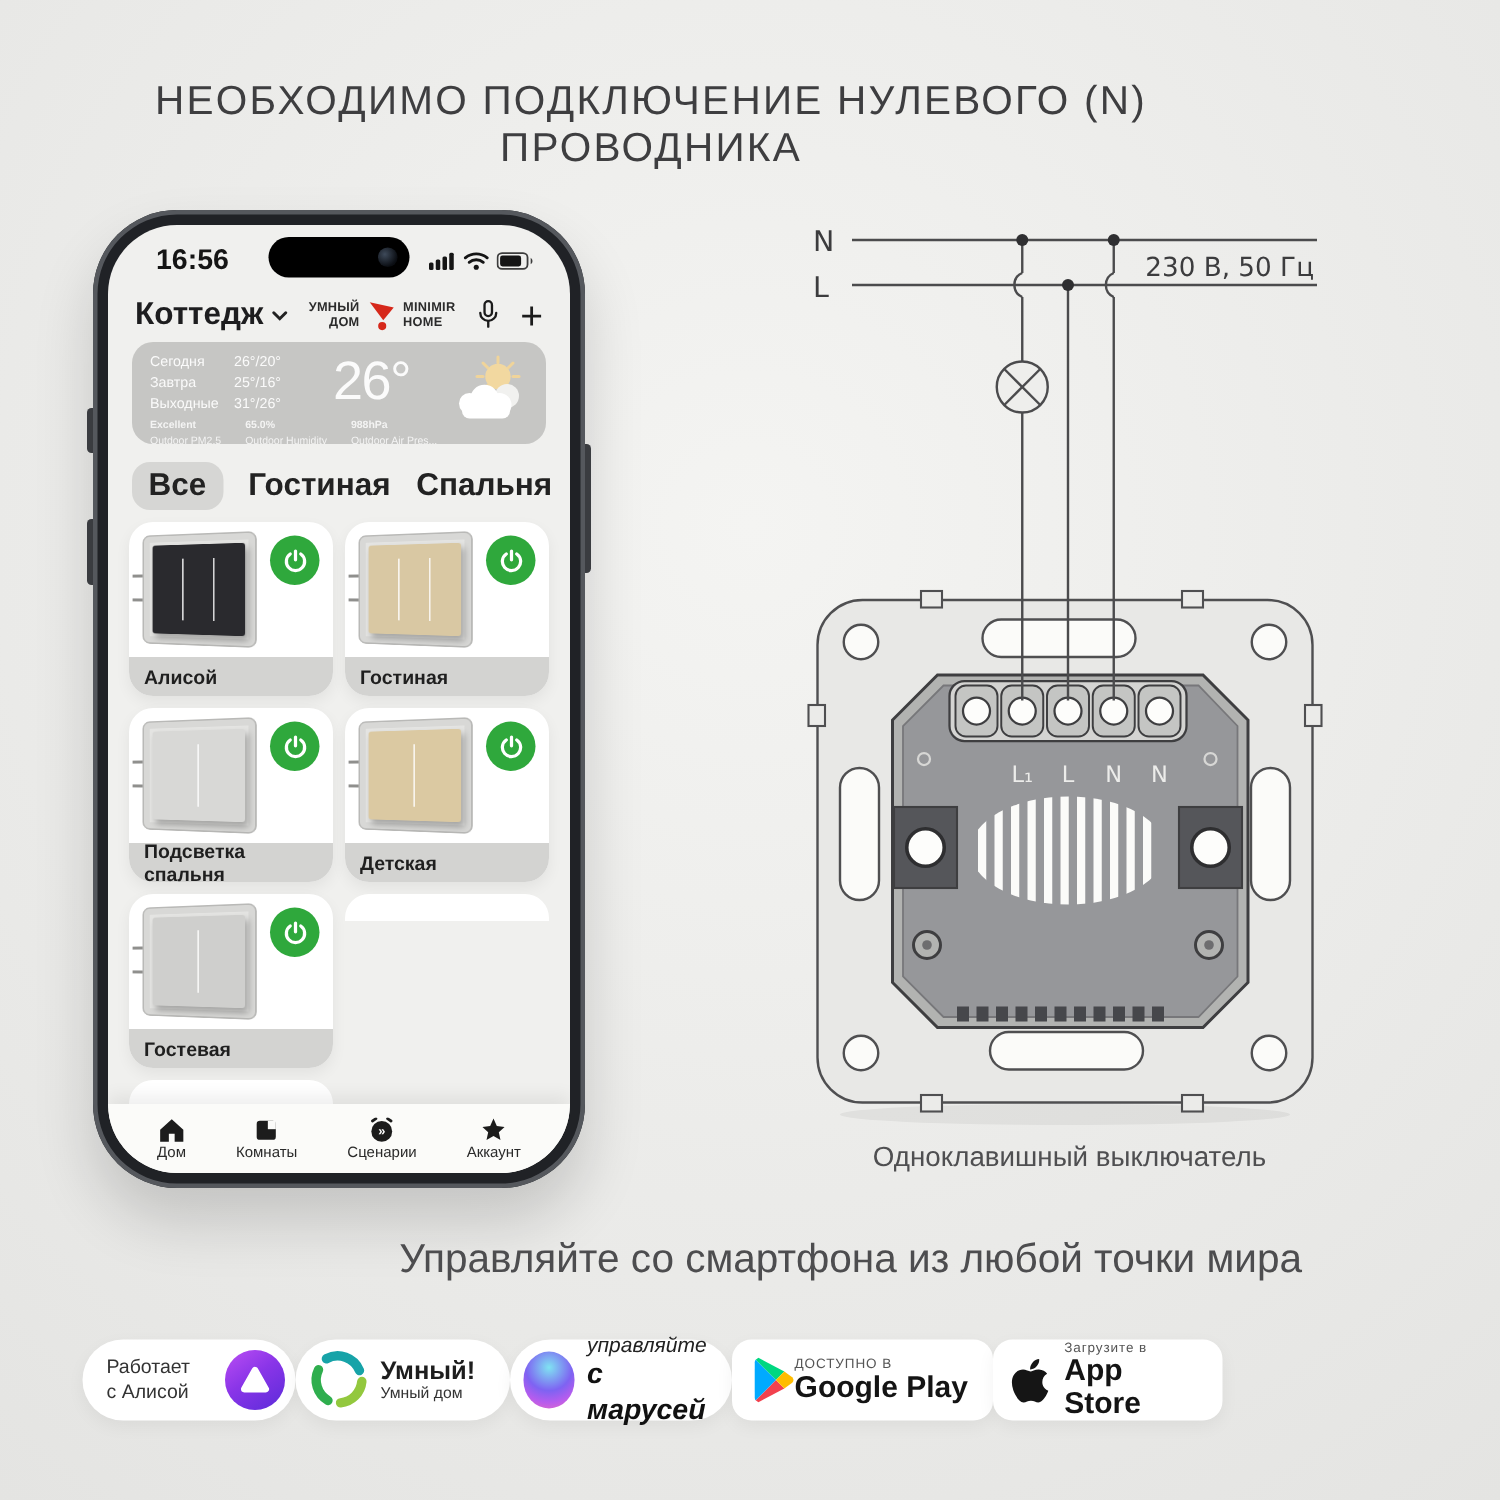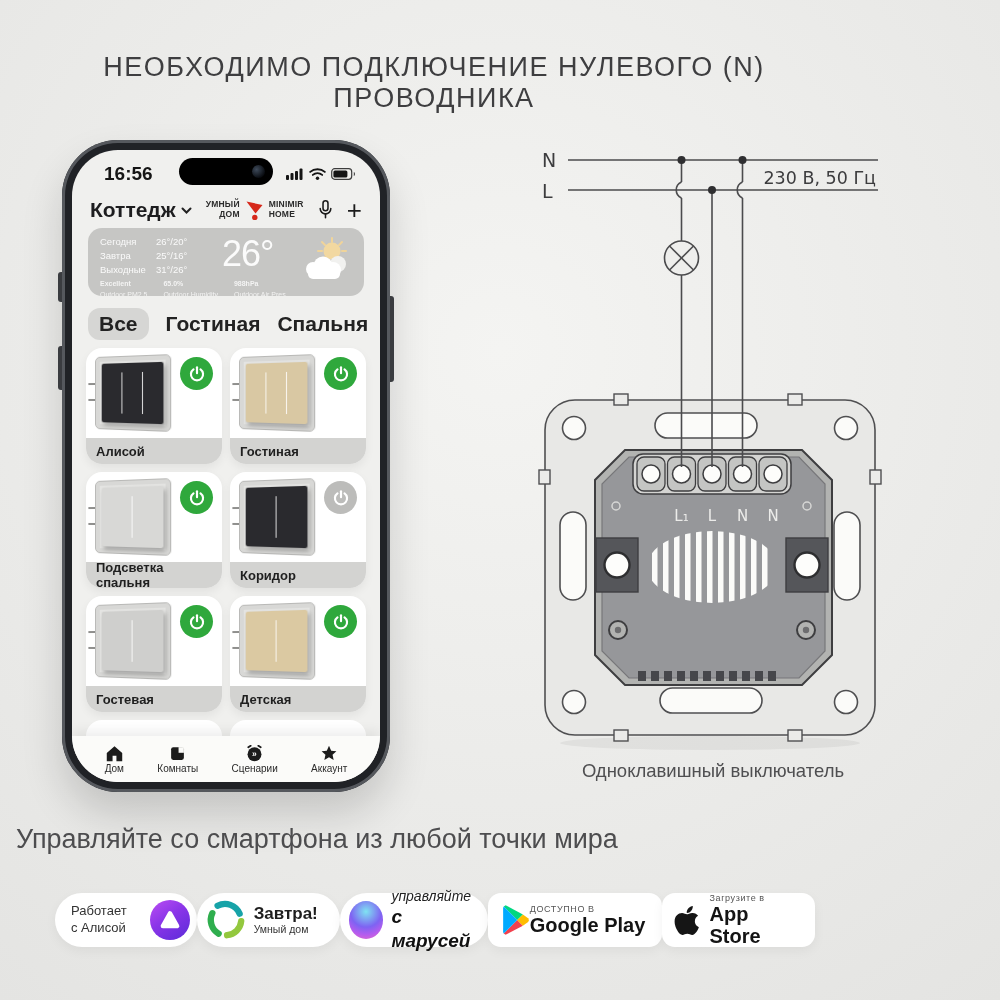--- a/index.html
+++ b/index.html
@@ -12,21 +12,21 @@
   .stage { position:relative; width:868px; height:1000px; }
 
   
   .main-title {
     position:absolute; top:52px; left:0; width:100%;
     text-align:center; font-size:27px; font-weight:500;
     letter-spacing:1.5px; color:#3e3e40;
   }
   .subtitle {
     position:absolute; top:824px; left:0; width:100%;
-    text-align:left; font-size:27px; font-weight:400; color:#4d4d4f;padding-left:16px;
+    text-align:right; font-size:27px; font-weight:400; color:#4d4d4f;padding-left:16px;
   }
 
   
   .phone {
     position:absolute; left:62px; top:140px; width:328px; height:652px;
     background:#202226; border-radius:56px; padding:10px;
     box-shadow: inset 0 0 0 3px #55585d, 0 22px 40px rgba(0,0,0,.16);
   }
   .side-key { position:absolute; background:#3a3c40; }
   .key-l1 { left:-4px; top:132px; width:4px; height:30px; border-radius:3px 0 0 3px; }
@@ -349,75 +349,57 @@
           </div>
           <div class="pwr" style="background: rgb(47, 168, 60);">
             <svg width="20" height="20" viewBox="0 0 24 24">
                 <path d="M12 4 v7" stroke="#fff" stroke-width="2.6" stroke-linecap="round"></path>
                 <path d="M7.8 6.4 a7.3 7.3 0 1 0 8.4 0" fill="none" stroke="#fff" stroke-width="2.6" stroke-linecap="round"></path>
               </svg>
           </div>
           <div class="card-label">Подсветка спальня</div>
         </div>
 
+
         <div class="card">
           <div class="sw g1">
             <div class="sw-frame">
-              <div class="sw-plate" style="background: rgb(42, 42, 46);">
+              <div class="sw-plate" style="background: rgb(219, 201, 162);">
                   <i class="ln a"></i>
                 </div>
             </div>
             <i class="pin p1"></i>
               <i class="pin p2"></i>
           </div>
-          <div class="pwr" style="background: rgb(188, 188, 186);">
+          <div class="pwr" style="background: rgb(47, 168, 60);">
             <svg width="20" height="20" viewBox="0 0 24 24">
                 <path d="M12 4 v7" stroke="#fff" stroke-width="2.6" stroke-linecap="round"></path>
                 <path d="M7.8 6.4 a7.3 7.3 0 1 0 8.4 0" fill="none" stroke="#fff" stroke-width="2.6" stroke-linecap="round"></path>
               </svg>
           </div>
-          <div class="card-label">Коридор</div>
+          <div class="card-label">Детская</div>
         </div>
 
         <div class="card">
           <div class="sw g1">
             <div class="sw-frame">
               <div class="sw-plate" style="background: rgb(207, 207, 205);">
                   <i class="ln a"></i>
                 </div>
             </div>
             <i class="pin p1"></i>
               <i class="pin p2"></i>
           </div>
           <div class="pwr" style="background: rgb(47, 168, 60);">
             <svg width="20" height="20" viewBox="0 0 24 24">
                 <path d="M12 4 v7" stroke="#fff" stroke-width="2.6" stroke-linecap="round"></path>
                 <path d="M7.8 6.4 a7.3 7.3 0 1 0 8.4 0" fill="none" stroke="#fff" stroke-width="2.6" stroke-linecap="round"></path>
               </svg>
           </div>
           <div class="card-label">Гостевая</div>
-        </div>
-
-        <div class="card">
-          <div class="sw g1">
-            <div class="sw-frame">
-              <div class="sw-plate" style="background: rgb(219, 201, 162);">
-                  <i class="ln a"></i>
-                </div>
-            </div>
-            <i class="pin p1"></i>
-              <i class="pin p2"></i>
-          </div>
-          <div class="pwr" style="background: rgb(47, 168, 60);">
-            <svg width="20" height="20" viewBox="0 0 24 24">
-                <path d="M12 4 v7" stroke="#fff" stroke-width="2.6" stroke-linecap="round"></path>
-                <path d="M7.8 6.4 a7.3 7.3 0 1 0 8.4 0" fill="none" stroke="#fff" stroke-width="2.6" stroke-linecap="round"></path>
-              </svg>
-          </div>
-          <div class="card-label">Детская</div>
         </div>
 
         <div class="card partial"></div>
         <div class="card partial"></div>
       </div>
 
       <div class="navbar">
         <div class="nav-item">
           <svg width="19" height="17" viewBox="0 0 24 22">
             <path d="M2 10.5 L12 1.5 L22 10.5 V21 H14.5 V14 H9.5 V21 H2 Z" fill="#1c1c1c"></path>
@@ -591,21 +573,21 @@
       </div>
     </div>
 
     <div class="badge pill b-salut">
       <svg width="42" height="42" viewBox="0 0 40 40">
         <path d="M33 14 A15 15 0 0 0 12 6.5" fill="none" stroke="#17a3a8" stroke-width="6" stroke-linecap="round"></path>
         <path d="M7 13.5 A15 15 0 0 0 13 33" fill="none" stroke="#2fae4e" stroke-width="6" stroke-linecap="round"></path>
         <path d="M21 34.5 A15 15 0 0 0 34.5 21" fill="none" stroke="#93c83e" stroke-width="6" stroke-linecap="round"></path>
       </svg>
       <div>
-        <div class="salut-title">Завтра!</div>
+        <div class="salut-title">Умный!</div>
         <div class="salut-sub">Умный дом</div>
       </div>
     </div>
 
     <div class="badge pill b-marusia">
       <div class="marusia-ic"></div>
       <div>
         <div class="marusia-l1">управляйте</div>
         <div class="marusia-l2">с марусей</div>
       </div>

